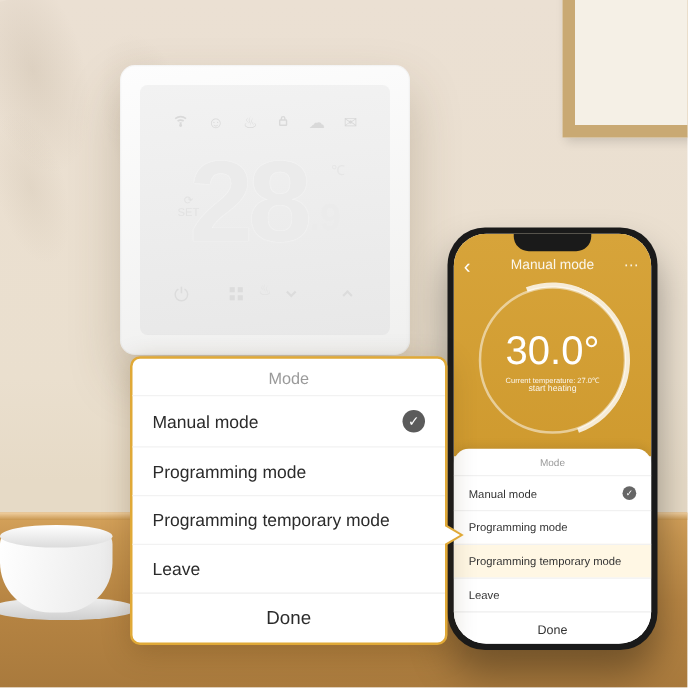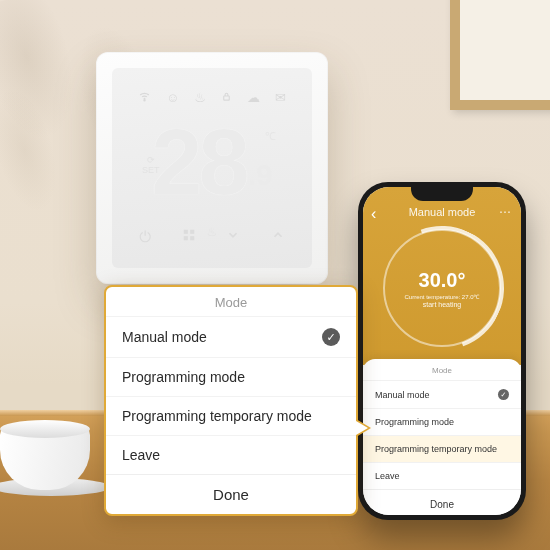--- a/index.html
+++ b/index.html
@@ -61,21 +61,21 @@
 .phone .gold{height:178px;background:linear-gradient(180deg,#d7a43a 0%, #cf9a2f 100%);position:relative;color:#fff;}
 .phone .gold .back{position:absolute;top:18px;left:8px;font-size:16px;}
 .phone .gold .more{position:absolute;top:18px;right:10px;font-size:12px;opacity:.85;}
 .phone .gold .title{position:absolute;top:19px;left:0;right:0;text-align:center;font-size:11px;opacity:.9;}
 .phone .dial{position:absolute;top:42px;left:50%;transform:translateX(-50%);width:118px;height:118px;border-radius:50%;
   border:2px solid rgba(255,255,255,.5);}
 .phone .dial::before{content:"";position:absolute;inset:-5px;border-radius:50%;
   border:4px solid transparent;border-top-color:rgba(255,255,255,.8);border-right-color:rgba(255,255,255,.8);
   transform:rotate(25deg);}
 .phone .dial .temp{position:absolute;inset:0;display:flex;flex-direction:column;align-items:center;justify-content:center;}
-.phone .dial .temp .t1{font-size:20px;font-weight:700;}
+.phone .dial .temp .t1{font-size:32px;font-weight:400;}
 .phone .dial .temp .t2{font-size:6px;opacity:.9;margin-top:1px;}
 .phone .dial .temp .t3{font-size:7px;opacity:.9;}
 
 .phone .sheet{position:absolute;left:0;right:0;bottom:0;top:172px;background:#fff;border-radius:12px 12px 0 0;
   box-shadow:0 -2px 8px rgba(0,0,0,.08);}
 .phone .sheet .hdr{font-size:8px;color:#999;text-align:center;padding:7px 0 5px;}
 .phone .sheet .opt{font-size:9px;color:#333;padding:8px 12px;display:flex;justify-content:space-between;align-items:center;
   border-top:1px solid #f1f1f1;}
 .phone .sheet .opt.hl{background:#fff7e4;}
 .phone .sheet .chk{width:11px;height:11px;border-radius:50%;background:#666;color:#fff;font-size:7px;

